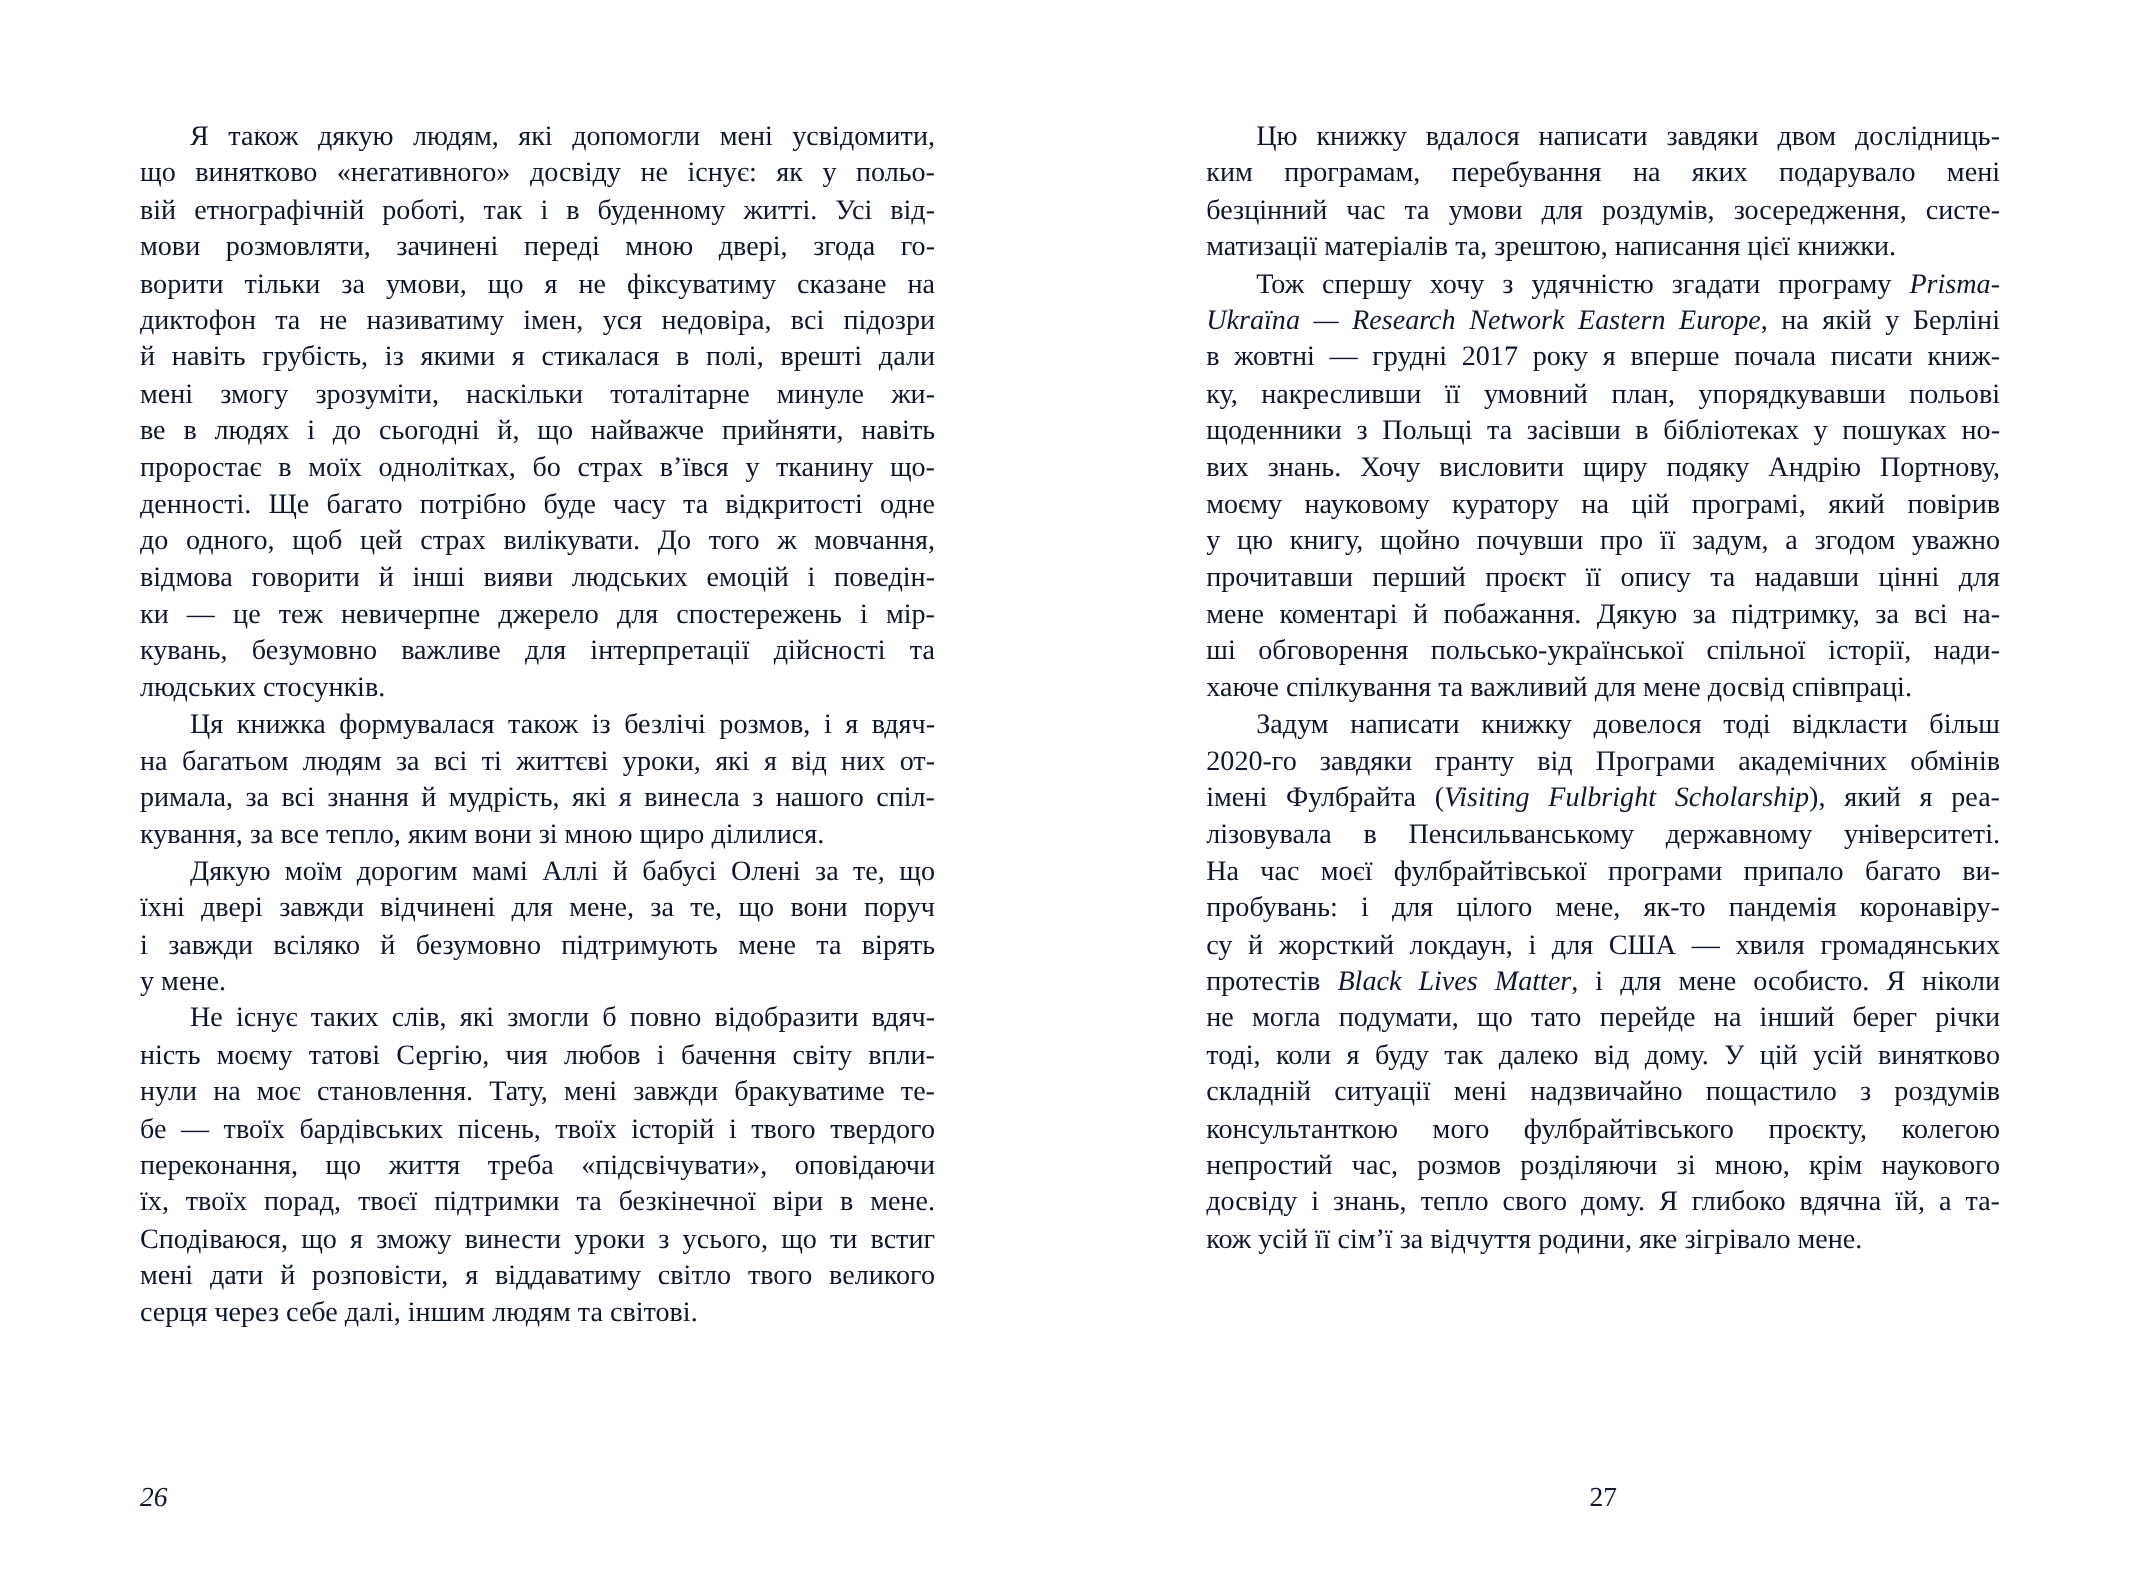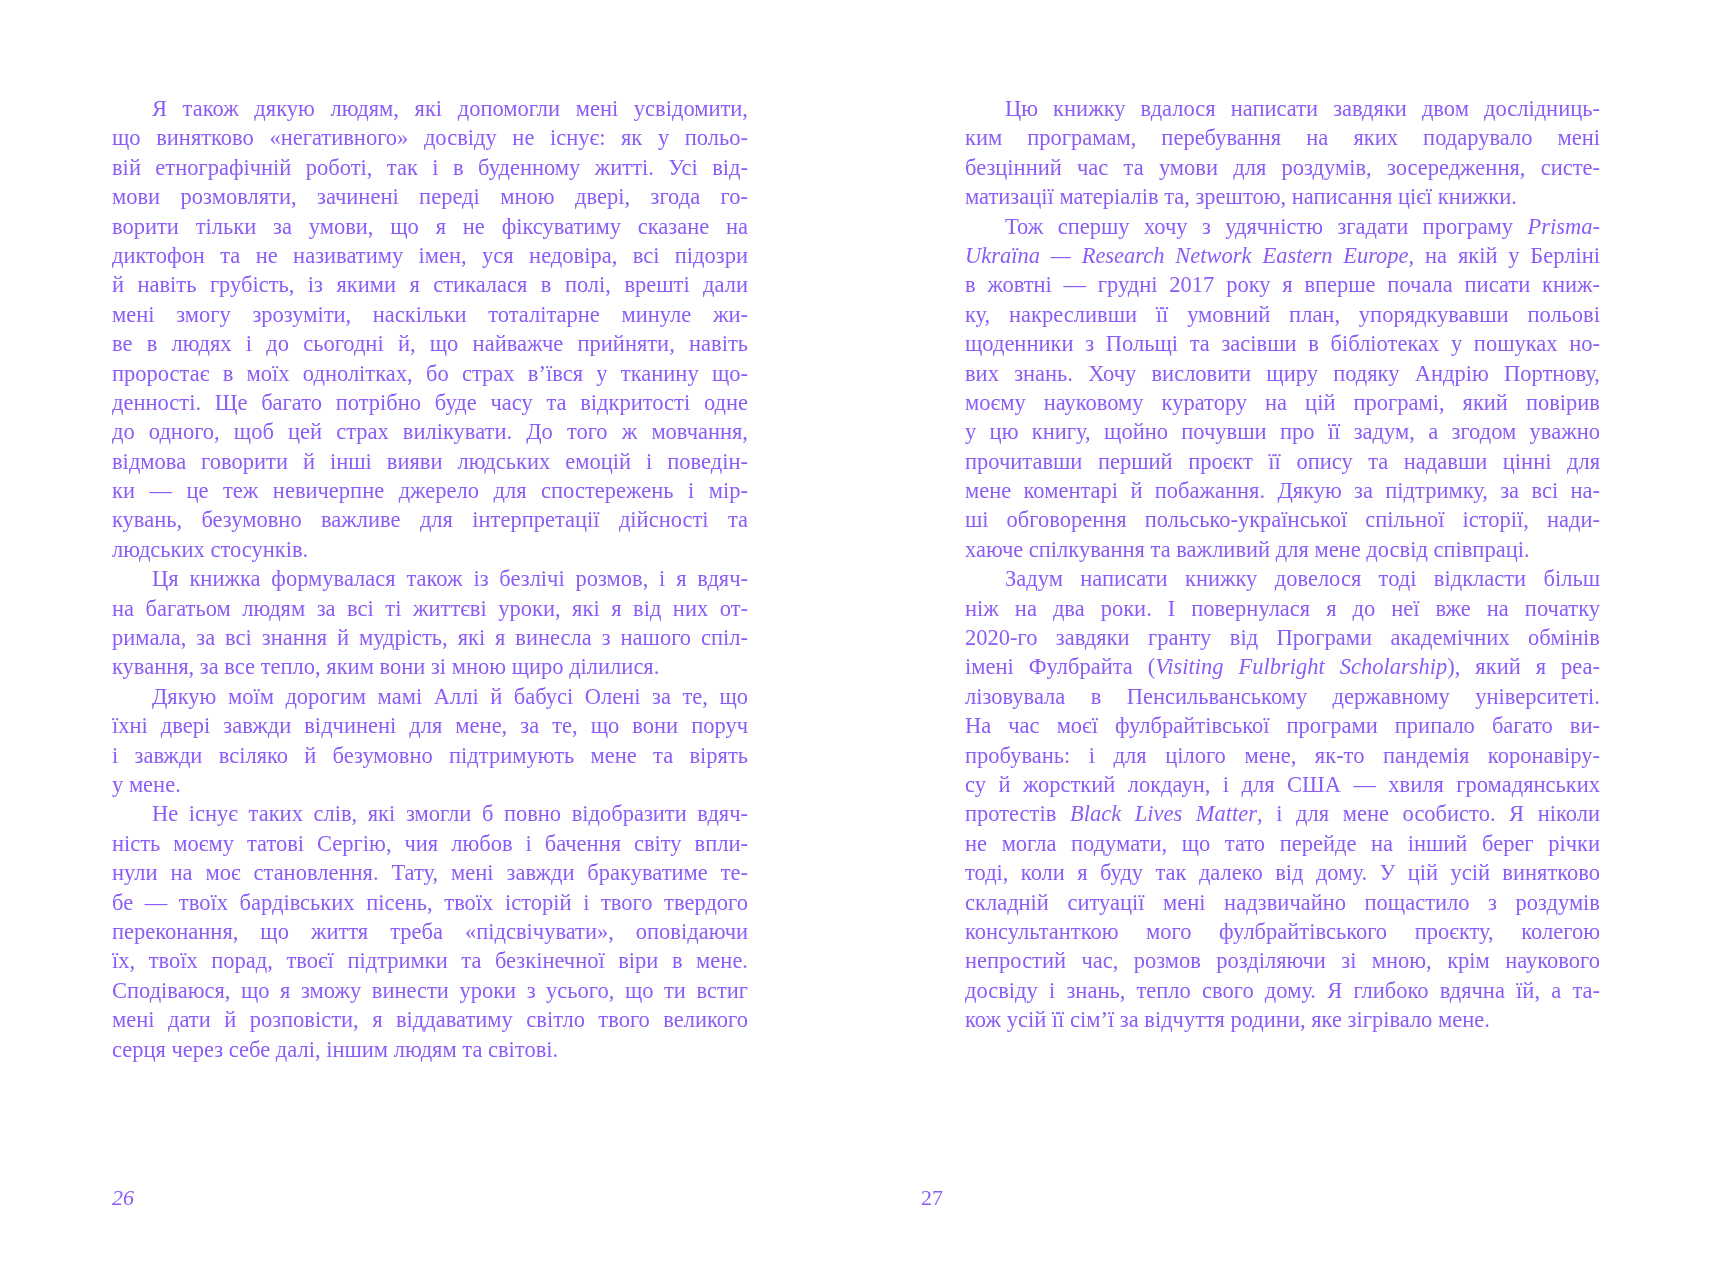--- a/index.html
+++ b/index.html
@@ -6,21 +6,21 @@
     margin: 0;
     padding: 0;
     background: #ffffff;
   }
   .spread {
     position: relative;
     width: 1713px;
     height: 1270px;
     background: #ffffff;
     font-family: "Liberation Serif", "DejaVu Serif", serif;
-    color: #8b5cf6;
+    color: #0f172a;
     overflow: hidden;
   }
   .text-column {
     position: absolute;
     top: 94px;
   }
   .text-column.left  { left: 112px; width: 636px; }
   .text-column.right { left: 965px; width: 635px; }
   .paragraph { margin: 0; padding: 0; }
   .line {
@@ -34,21 +34,21 @@
   .line.first { text-indent: 40px; }
   .line.last  { text-align-last: left; }
   .line i { font-style: italic; }
   .page-num {
     position: absolute;
     top: 1184px;
     font-size: 22px;
     line-height: 28px;
   }
   .page-num.left  { left: 112px; font-style: italic; }
-  .page-num.right { left: 921px; width: 635px; text-align: left; }
+  .page-num.right { left: 965px; width: 635px; text-align: center; }
 </style>
 </head>
 <body>
 
 <div class="spread">
 
   <div class="text-column left" id="col-left">
       <div class="paragraph">
         <div class="line first">Я також дякую людям, які допомогли мені усвідомити,</div>
         <div class="line">що винятково «негативного» досвіду не існує: як у польо-</div>
@@ -108,21 +108,20 @@
         <div class="line">вих знань. Хочу висловити щиру подяку Андрію Портнову,</div>
         <div class="line">моєму науковому куратору на цій програмі, який повірив</div>
         <div class="line">у цю книгу, щойно почувши про її задум, а згодом уважно</div>
         <div class="line">прочитавши перший проєкт її опису та надавши цінні для</div>
         <div class="line">мене коментарі й побажання. Дякую за підтримку, за всі на-</div>
         <div class="line">ші обговорення польсько-української спільної історії, нади-</div>
         <div class="line last">хаюче спілкування та важливий для мене досвід співпраці.</div>
       </div>
       <div class="paragraph">
         <div class="line first">Задум написати книжку довелося тоді відкласти більш</div>
-        <div class="line">ніж на два роки. І повернулася я до неї вже на початку</div>
         <div class="line">2020-го завдяки гранту від Програми академічних обмінів</div>
         <div class="line">імені Фулбрайта (<i>Visiting Fulbright Scholarship</i>), який я реа-</div>
         <div class="line">лізовувала в Пенсильванському державному університеті.</div>
         <div class="line">На час моєї фулбрайтівської програми припало багато ви-</div>
         <div class="line">пробувань: і для цілого мене, як-то пандемія коронавіру-</div>
         <div class="line">су й жорсткий локдаун, і для США — хвиля громадянських</div>
         <div class="line">протестів <i>Black Lives Matter</i>, і для мене особисто. Я ніколи</div>
         <div class="line">не могла подумати, що тато перейде на інший берег річки</div>
         <div class="line">тоді, коли я буду так далеко від дому. У цій усій винятково</div>
         <div class="line">складній ситуації мені надзвичайно пощастило з роздумів</div>

